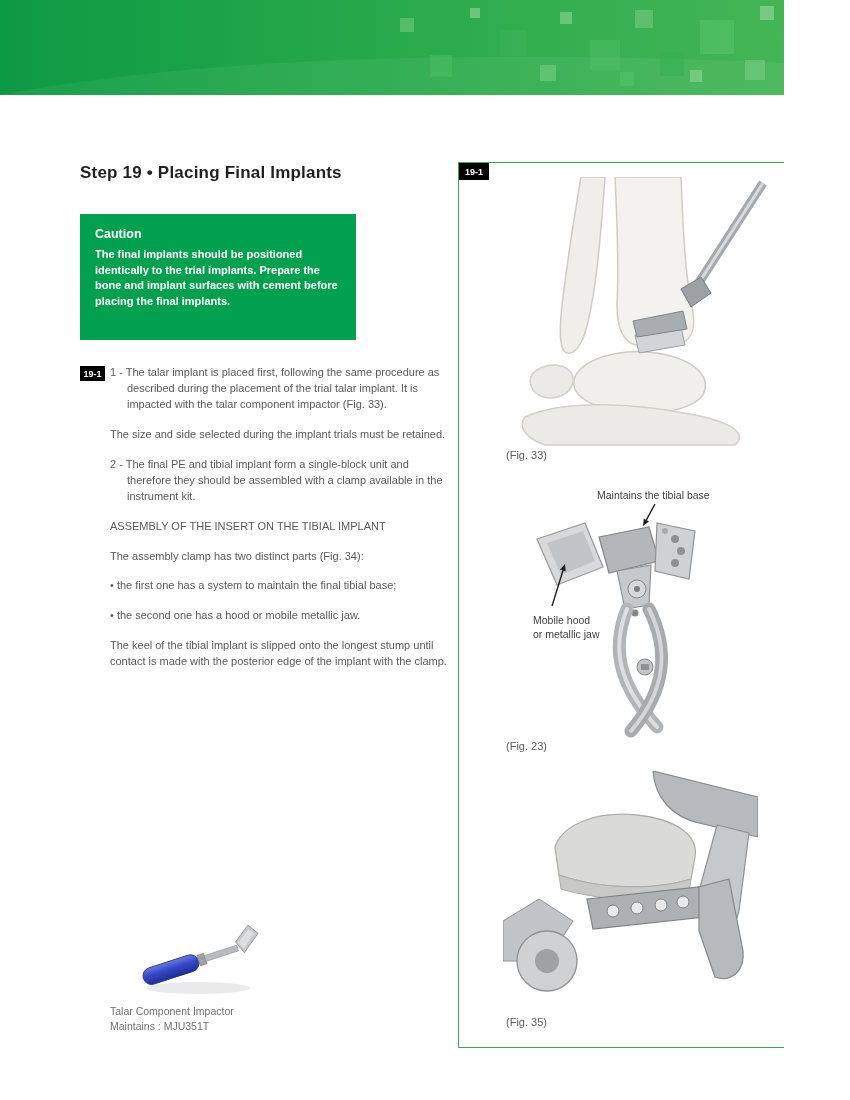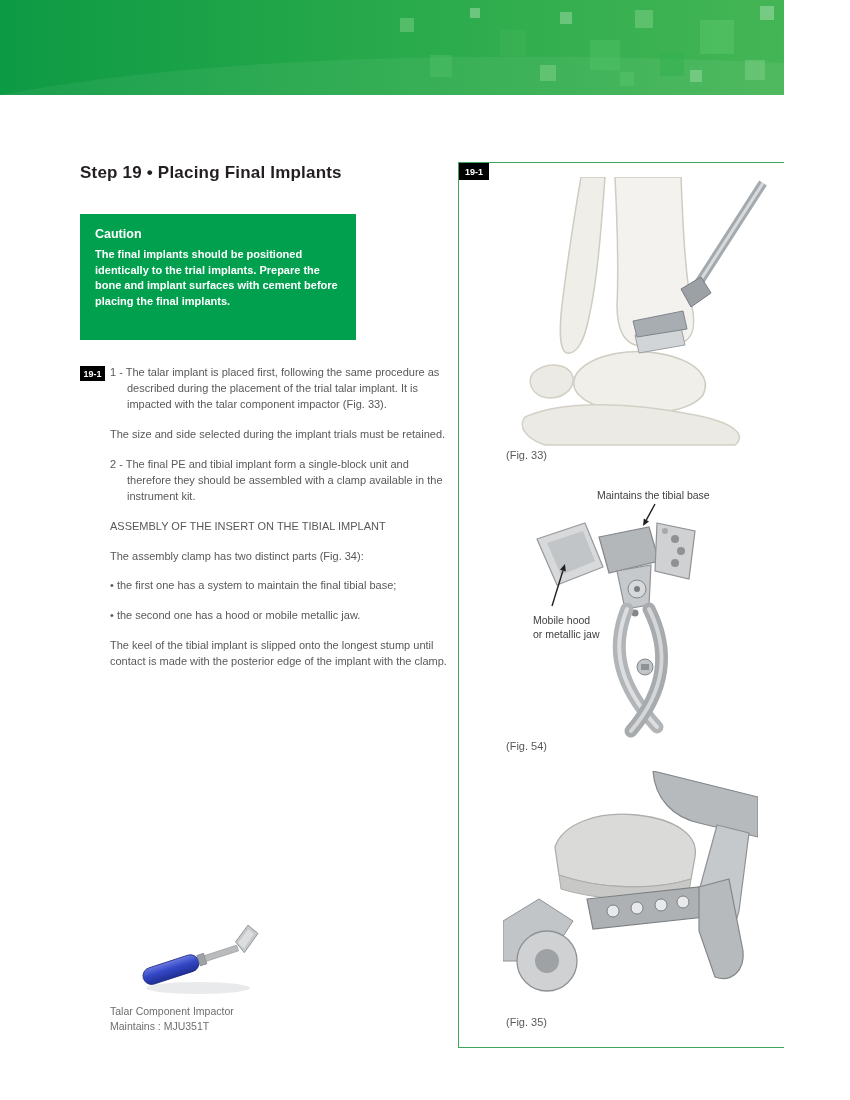--- a/index.html
+++ b/index.html
@@ -169,21 +169,21 @@
     </svg>
 
     <div class="annotation ann-mobile">
       <div>Mobile hood</div>
       <div>or metallic jaw</div>
     </div>
     <svg class="arrow-svg arrow-mobile" width="30" height="52" viewBox="0 0 30 52">
       <line x1="9" y1="47" x2="19.9" y2="11.7" stroke="#231f20" stroke-width="1.4"></line>
       <polygon points="22,5 22.8,12.6 17.0,10.8" fill="#231f20"></polygon>
     </svg>
-    <div class="fig-caption cap34">(Fig. 54)</div>
+    <div class="fig-caption cap34">(Fig. 23)</div>
 
     <svg class="fig35" viewBox="0 0 255 240">
       <path d="M150 0 L255 26 L255 66 L196 52 C170 46 152 28 150 0 Z" fill="#b7babc" stroke="#84878a" stroke-width="1.2"></path>
       <path d="M214 54 L246 62 L236 140 C232 160 216 166 204 156 L196 120 Z" fill="#c6c9cb" stroke="#8f9295" stroke-width="1.2"></path>
       <path d="M52 76 C60 52 96 40 134 44 C172 48 196 64 192 86 L188 108 C150 120 96 118 56 104 Z" fill="#dadbd9" stroke="#adada9" stroke-width="1.3"></path>
       <path d="M56 104 C96 118 150 120 188 108 L186 122 C150 132 98 130 58 118 Z" fill="#c8c9c6" stroke="#adada9" stroke-width="1"></path>
       <path d="M84 128 L196 116 L202 146 L90 158 Z" fill="#aeb1b4" stroke="#7e8184" stroke-width="1.2"></path>
       <circle cx="110" cy="140" r="6" fill="#e8e9ea" stroke="#7e8184"></circle>
       <circle cx="134" cy="137" r="6" fill="#e8e9ea" stroke="#7e8184"></circle>
       <circle cx="158" cy="134" r="6" fill="#e8e9ea" stroke="#7e8184"></circle>

